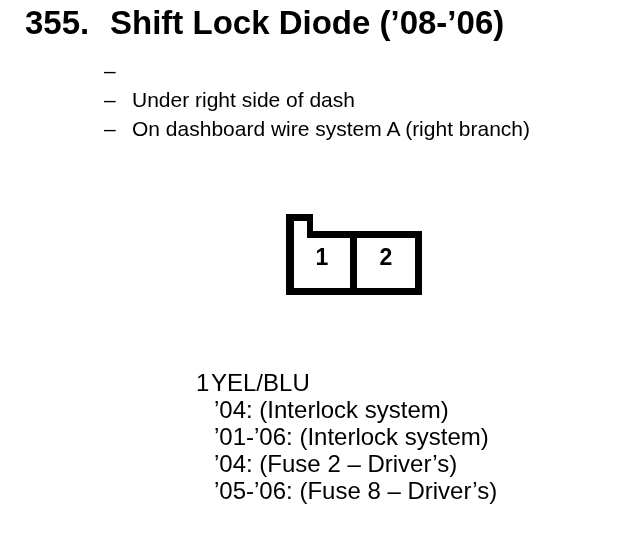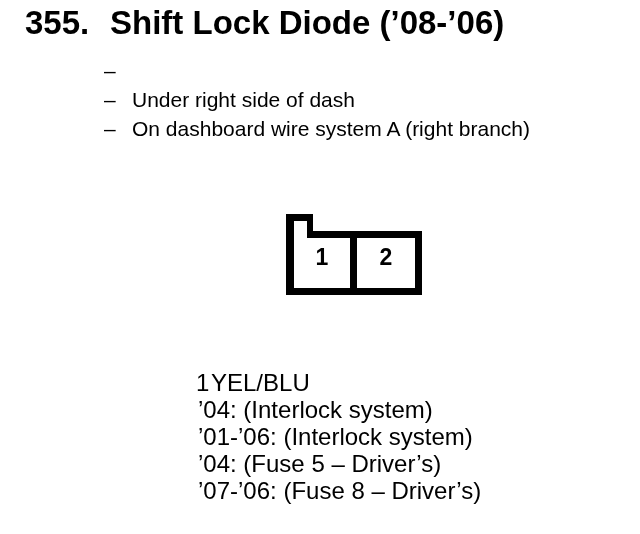--- a/index.html
+++ b/index.html
@@ -67,21 +67,21 @@
     top: 369px;
     font-size: 24px;
     line-height: 27px;
     white-space: nowrap;
   }
   .pin-num {
     display: inline-block;
     width: 15px;
   }
   .pin-detail {
-    margin-left: 2px;
+    margin-left: 18px;
   }
 </style>
 </head>
 <body>
 
 <div class="page">
 
   <header class="title">
     <span class="title-num">355.</span><span class="title-text">Shift Lock Diode (’08-’06)</span>
   </header>
@@ -110,19 +110,19 @@
 
     <div class="pin">
       <div class="pin-head">
         <span class="pin-num">1</span><span class="pin-wire">YEL/BLU</span>
       </div>
       <div class="pin-detail">’04: (Interlock system)</div>
       <div class="pin-detail">’01-’06: (Interlock system)</div>
     </div>
 
     <div class="pin">
-      <div class="pin-detail">’04: (Fuse 5 – Driver’s)</div>
-      <div class="pin-detail">’07-’06: (Fuse 8 – Driver’s)</div>
+      <div class="pin-detail">’04: (Fuse 2 – Driver’s)</div>
+      <div class="pin-detail">’05-’06: (Fuse 8 – Driver’s)</div>
     </div>
 
   </div>
 
 </div>
 
 </body></html>

